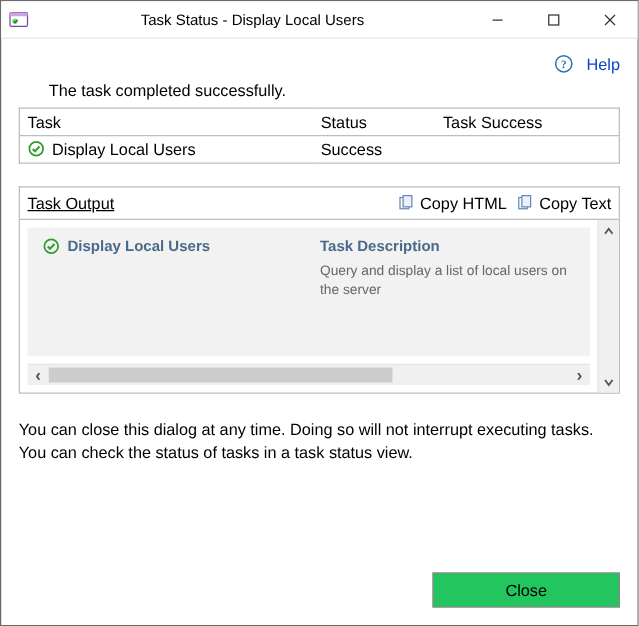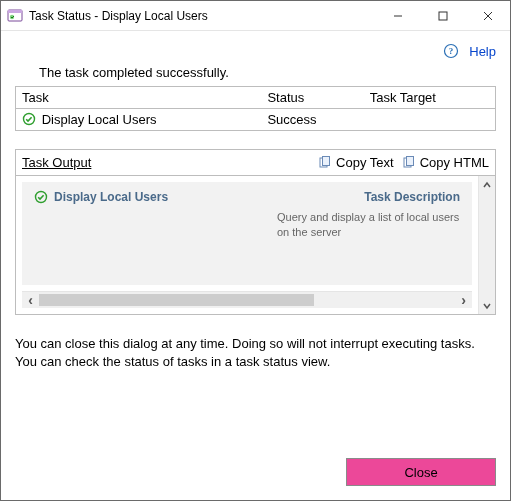--- a/index.html
+++ b/index.html
@@ -29,20 +29,21 @@
     border-bottom: 1px solid #e5e5e5;
     background: #fff;
   }
   .titlebar .app-icon {
     width: 16px; height: 16px;
     margin-right: 6px;
   }
   .titlebar .title {
     flex: 1;
     font-size: 12px;
+    text-align: center;
   }
   .winbtn {
     width: 45px; height: 29px;
     display: flex; align-items: center; justify-content: center;
     color: #333;
   }
   .client {
     flex: 1;
     padding: 12px 14px 14px 14px;
     display: flex;
@@ -132,23 +133,23 @@
     grid-template-columns: 1fr 1fr;
     column-gap: 18px;
     font-size: 12px;
     color: #555;
     overflow: hidden;
   }
   .output-content .col-left { }
   .output-content .col-right { }
   .hdr-row { display:flex; align-items:center; gap:6px; margin-bottom:6px; color:#4a6a8a; font-weight:bold; font-size:12px;}
   .hdr-row .title { color:#4a6a8a; }
-  .desc-hdr { color:#4a6a8a; font-weight:bold; margin-bottom:6px;text-align:right;}
+  .desc-hdr { color:#4a6a8a; font-weight:bold; margin-bottom:6px;}
   .kv { display:grid; grid-template-columns: 70px 1fr; row-gap:4px; font-size:11px; color:#666;}
-  .desc-text { font-size:11px; color:#666; line-height:1.35;margin-left:21px;}
+  .desc-text { font-size:11px; color:#666; line-height:1.35;}
   .output-scroll-h {
     height: 17px;
     background: #f0f0f0;
     display:flex; align-items:center;
     border-top:1px solid #e5e5e5;
     margin: 0 6px 6px 6px;
   }
   .output-scroll-h .arrow {
     width: 17px; height:100%; display:flex;align-items:center;justify-content:center;color:#555;font-size:14px;font-weight:bold;
   }
@@ -162,21 +163,21 @@
   .footer {
     margin-top: auto;
     display:flex;
     justify-content:flex-end;
     padding-top: 18px;
   }
   .close-btn {
     width: 150px;
     height: 28px;
     border: 1px solid #8a8a8a;
-    background: #ec4899;
+    background: #22c55e;
     font-size: 13px;
     cursor: pointer;
   }
   svg { display:block; }
 </style>
 </head>
 <body>
 
 <div class="window">
 
@@ -220,21 +221,21 @@
       <span class="help-link">Help</span>
     </div>
 
     <div class="status-msg">The task completed successfully.</div>
 
     <table class="task-table">
       <thead>
         <tr>
           <th>Task</th>
           <th>Status</th>
-          <th>Task Target</th>
+          <th>Task Success</th>
         </tr>
       </thead>
       <tbody>
         <tr>
           <td>
             <span class="row-icon" style="display:inline-block">
               <svg width="14" height="14" viewBox="0 0 14 14">
                 <circle cx="7" cy="7" r="5.5" fill="none" stroke="#2e9e2e" stroke-width="1.4"></circle>
                 <path d="M4.2 7.2 l1.8 1.8 l3.6 -3.8" fill="none" stroke="#2e9e2e" stroke-width="1.6"></path>
               </svg>
@@ -249,30 +250,30 @@
 
     <div class="output-bar">
       <span class="label">Task Output</span>
       <span class="btnlink">
         <span>
           <svg width="14" height="14" viewBox="0 0 14 14">
             <rect x="2" y="2" width="7" height="9" fill="#fff" stroke="#6a8ab6"></rect>
             <rect x="4.5" y="0.5" width="7" height="9" fill="#eaf1fb" stroke="#6a8ab6"></rect>
           </svg>
         </span>
-        <span>Copy Text</span>
+        <span>Copy HTML</span>
       </span>
       <span class="btnlink">
         <span>
           <svg width="14" height="14" viewBox="0 0 14 14">
             <rect x="2" y="2" width="7" height="9" fill="#fff" stroke="#6a8ab6"></rect>
             <rect x="4.5" y="0.5" width="7" height="9" fill="#eaf1fb" stroke="#6a8ab6"></rect>
           </svg>
         </span>
-        <span>Copy HTML</span>
+        <span>Copy Text</span>
       </span>
     </div>
 
     <div class="output-body">
       <div class="output-inner">
         <div class="output-content">
           <div class="col-left">
             <div class="hdr-row">
               <span>
                 <svg width="14" height="14" viewBox="0 0 14 14">

